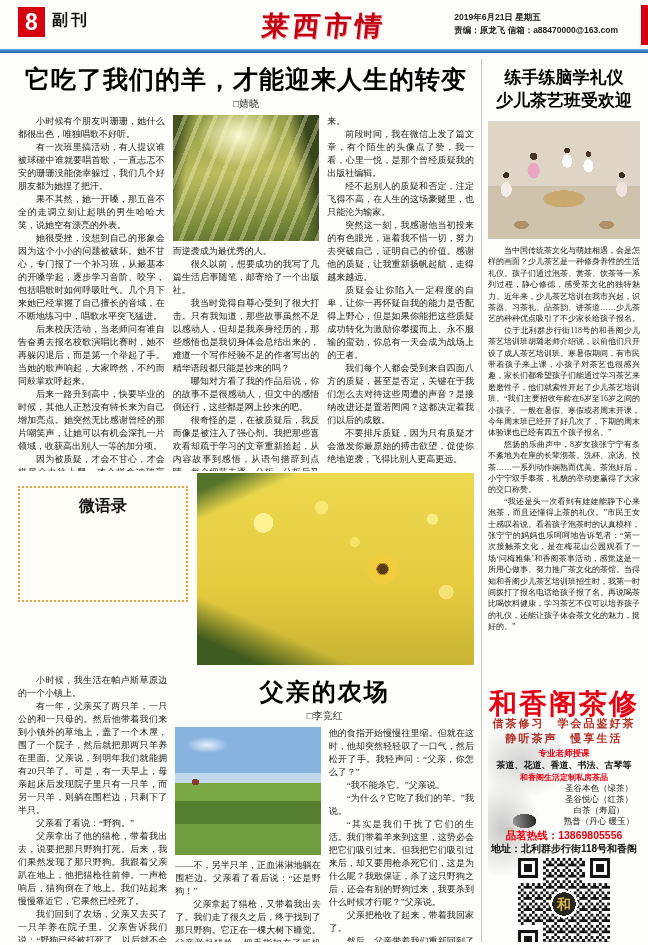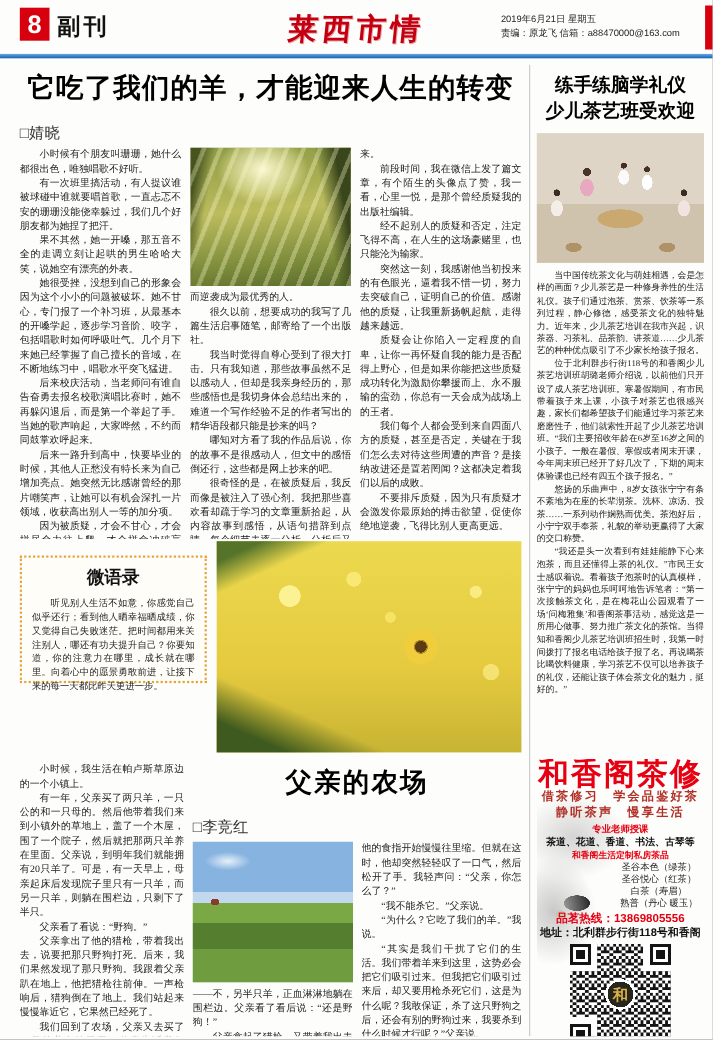--- a/index.html
+++ b/index.html
@@ -3,36 +3,36 @@
 <meta charset="utf-8">
 <style>
   html,body{margin:0;padding:0;background:#9a9a9a;}
   .page{position:relative;width:648px;height:945px;background:#fdfdfb;overflow:hidden;
         font-family:"Liberation Serif",serif;color:#1c1c1c;margin:0 auto;}
   
   .hdr{position:relative;height:46px;padding:7px 14px 0 18px;box-sizing:border-box;
        display:flex;align-items:flex-start;font-family:"Liberation Sans",sans-serif;}
   .pageno{width:27px;height:30px;background:#d6000f;color:#fff;font-size:23px;font-weight:bold;
           display:flex;align-items:center;justify-content:center;}
-  .secname{font-size:21px;font-weight:bold;margin:3px 0 0 7px;letter-spacing:3px;color:#111;text-align:center;}
+  .secname{font-size:16px;font-weight:bold;margin:3px 0 0 7px;letter-spacing:3px;color:#111;text-align:center;}
   .masthead{position:absolute;left:50%;top:8px;transform:translateX(-50%) skewX(-6deg);
             color:#c40010;font-family:"DejaVu Serif",serif;font-weight:bold;font-size:27px;
             letter-spacing:4px;white-space:nowrap;text-shadow:1px 1px 0 rgba(196,0,16,.35);}
-  .hdr-right{margin-left:auto;padding:4px 16px 0 0;font-size:8.5px;line-height:1.55;color:#222;text-align:left;}
+  .hdr-right{margin-left:auto;padding:4px 16px 0 0;font-size:8.5px;line-height:1.55;color:#222;text-align:left;font-weight:bold;}
   .red-edge{position:absolute;right:0;top:5px;width:7px;height:40px;background:#d6000f;}
   .blue-rule{height:4px;background:linear-gradient(#66a9e0,#155fae);margin-top:3px;}
   
   .content{display:flex;padding:4px 8px 0 18px;box-sizing:border-box;height:889px;}
   .main{width:456px;flex:none;display:flex;flex-direction:column;}
   .vdiv{width:1px;background:#c8c8c8;margin:2px 6px 0 7px;flex:none;}
   .sidebar{flex:1;display:flex;flex-direction:column;min-width:0;}
   
   .bp{font-size:9px;line-height:13px;text-align:justify;text-indent:2em;margin:0;color:#202020;}
   .bp.cont{text-indent:0;}
-  .byline{font-size:14px;color:#333;margin:16px 0 4px;}
+  .byline{text-align:center;font-size:10px;color:#333;margin:1px 0 4px;}
   
   .a1-title{font-family:"Liberation Sans",sans-serif;font-weight:900;font-size:25px;
             text-align:center;margin:6px 0 1px;letter-spacing:1px;color:#000;}
   .cols3{display:flex;gap:8px;}
   .a1 .col{flex:1;height:356px;overflow:hidden;min-width:0;}
   .photo{width:100%;border:0;}
   .forest{height:126px;margin-bottom:4px;background:
      radial-gradient(55px 42px at 45% 16%,rgba(255,252,215,.95),rgba(255,249,190,.35) 55%,rgba(255,249,190,0) 75%),
      repeating-linear-gradient(112deg,rgba(255,253,205,0) 0 10px,rgba(255,253,205,.32) 10px 14px),
      linear-gradient(100deg,#46531f 0 5%,rgba(70,83,31,0) 14%),
@@ -158,21 +158,20 @@
             <p class="bp">质疑会让你陷入一定程度的自卑，让你一再怀疑自我的能力是否配得上野心，但是如果你能把这些质疑成功转化为激励你攀援而上、永不服输的蛮劲，你总有一天会成为战场上的王者。</p>
             <p class="bp">我们每个人都会受到来自四面八方的质疑，甚至是否定，关键在于我们怎么去对待这些周遭的声音？是接纳改进还是置若罔闻？这都决定着我们以后的成败。</p>
             <p class="bp">不要排斥质疑，因为只有质疑才会激发你最原始的搏击欲望，促使你绝地逆袭，飞得比别人更高更远。</p>
           </div>
         </div>
       </section>
 
       <div class="band">
         <aside class="quotes">
           <h3>微语录</h3>
-          <p>听见别人生活不如意，你感觉自己似乎还行；看到他人晒幸福晒成绩，你又觉得自己失败迷茫。把时间都用来关注别人，哪还有功夫提升自己？你要知道，你的注意力在哪里，成长就在哪里。向着心中的愿景勇敢前进，让接下来的每一天都比昨天更进一步。</p>
         </aside>
         <div class="photo sunflower"></div>
       </div>
 
       <section class="a2">
         <div class="cols3">
           <div class="colL">
             <p class="bp">小时候，我生活在帕卢斯草原边的一个小镇上。</p>
             <p class="bp">有一年，父亲买了两只羊，一只公的和一只母的。然后他带着我们来到小镇外的草地上，盖了一个木屋，围了一个院子，然后就把那两只羊养在里面。父亲说，到明年我们就能拥有20只羊了。可是，有一天早上，母亲起床后发现院子里只有一只羊，而另一只羊，则躺在围栏边，只剩下了半只。</p>
             <p class="bp">父亲看了看说：“野狗。”</p>

